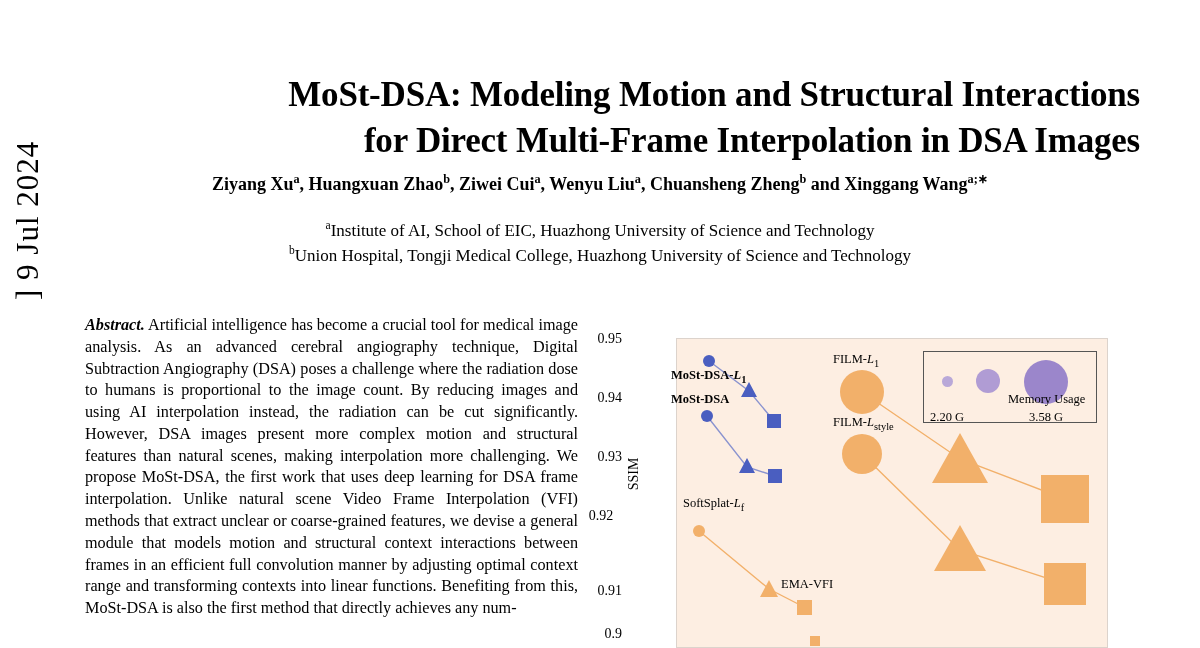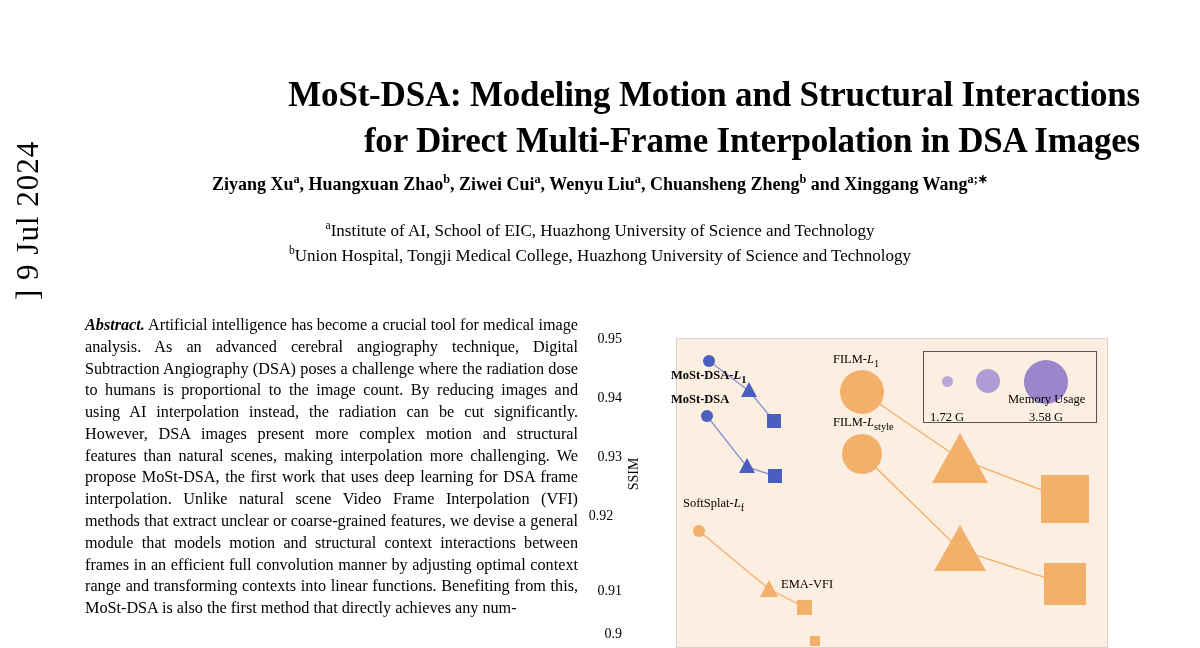--- a/index.html
+++ b/index.html
@@ -239,20 +239,20 @@
       </div>
 
       <div class="sq" style="left:133px; top:297px; width:10px; height:10px; background:#f2b06a;"></div>
       <div class="pt-label" style="left:104px; top:238px;">EMA-VFI</div>
 
       <div class="legendbox" style="left:246px; top:12px; width:172px; height:70px;">
         <div class="dot" style="left:18px; top:24px; width:11px; height:11px; background:#b9a8d8;"></div>
         <div class="dot" style="left:52px; top:17px; width:24px; height:24px; background:#b09cd4;"></div>
         <div class="dot" style="left:100px; top:8px; width:44px; height:44px; background:#9b86cb;"></div>
         <div class="legend-text" style="left:36px; top:40px;margin-left:48px;">Memory Usage</div>
-        <div class="legend-text" style="left:6px; top:58px;">1.72 G</div>
+        <div class="legend-text" style="left:6px; top:58px;">2.20 G</div>
         <div class="legend-text" style="left:105px; top:58px;">3.58 G</div>
       </div>
 
     </div>
   </div>
 
 </div>
 
 </body></html>

